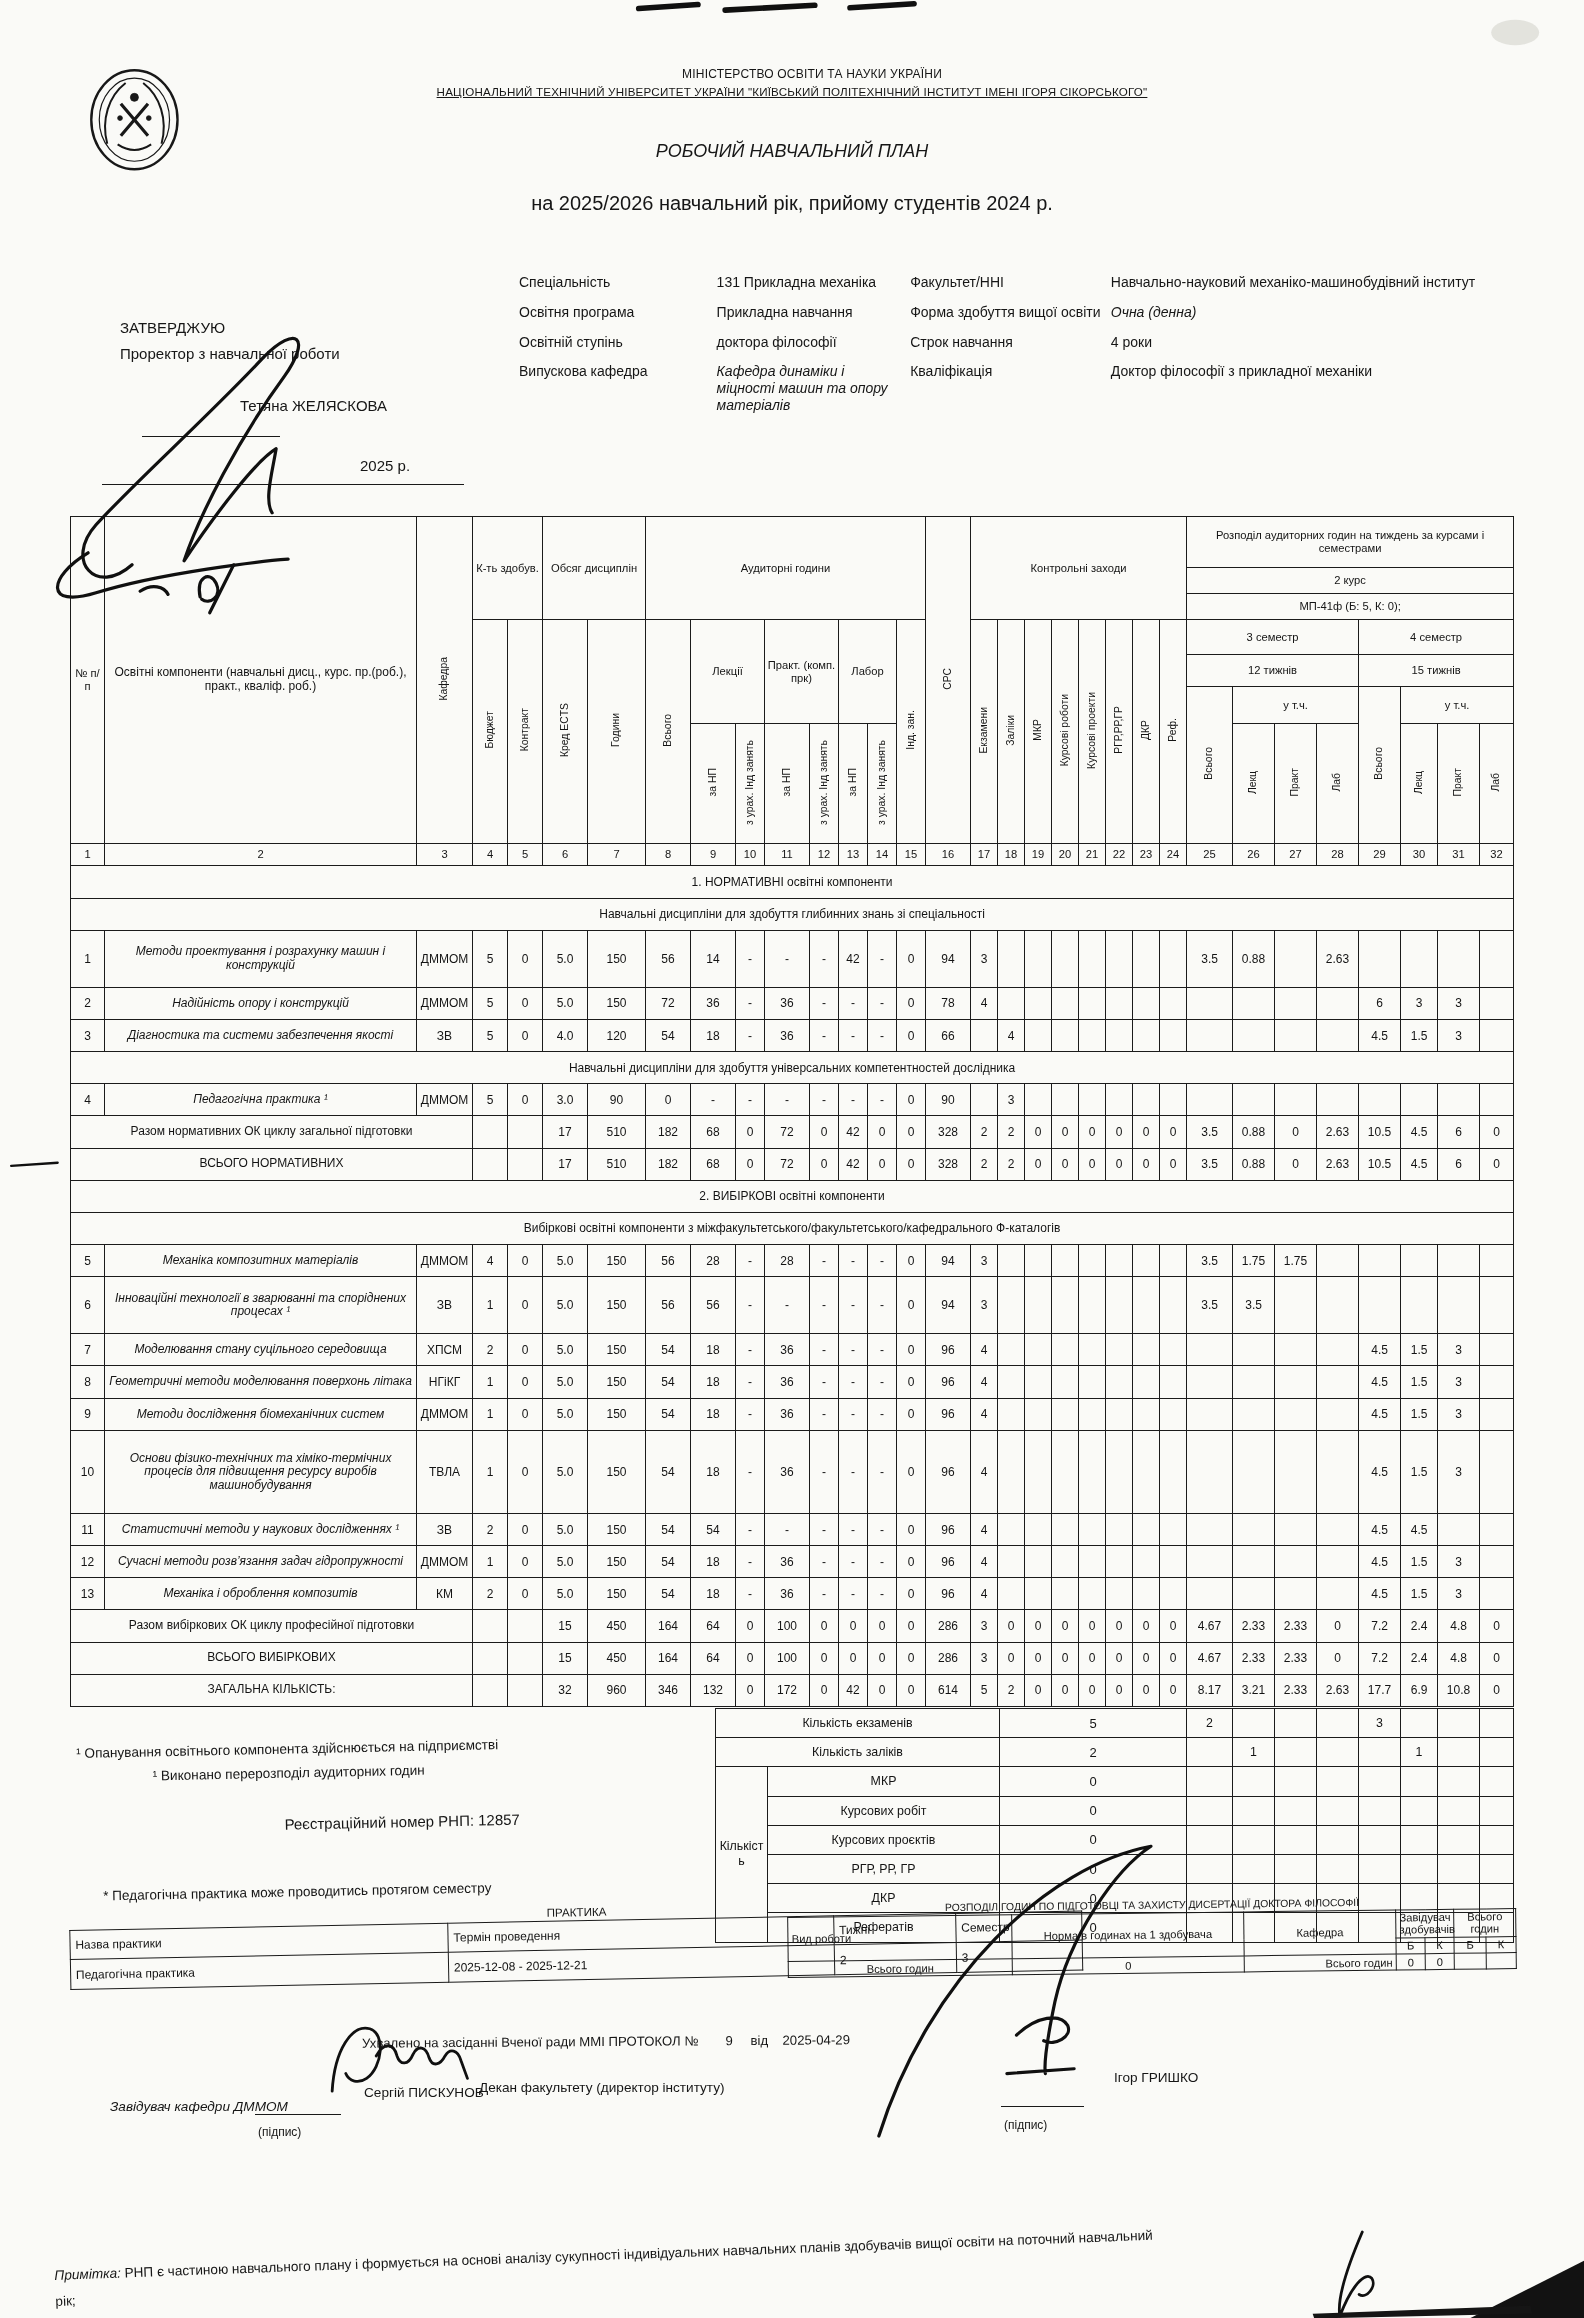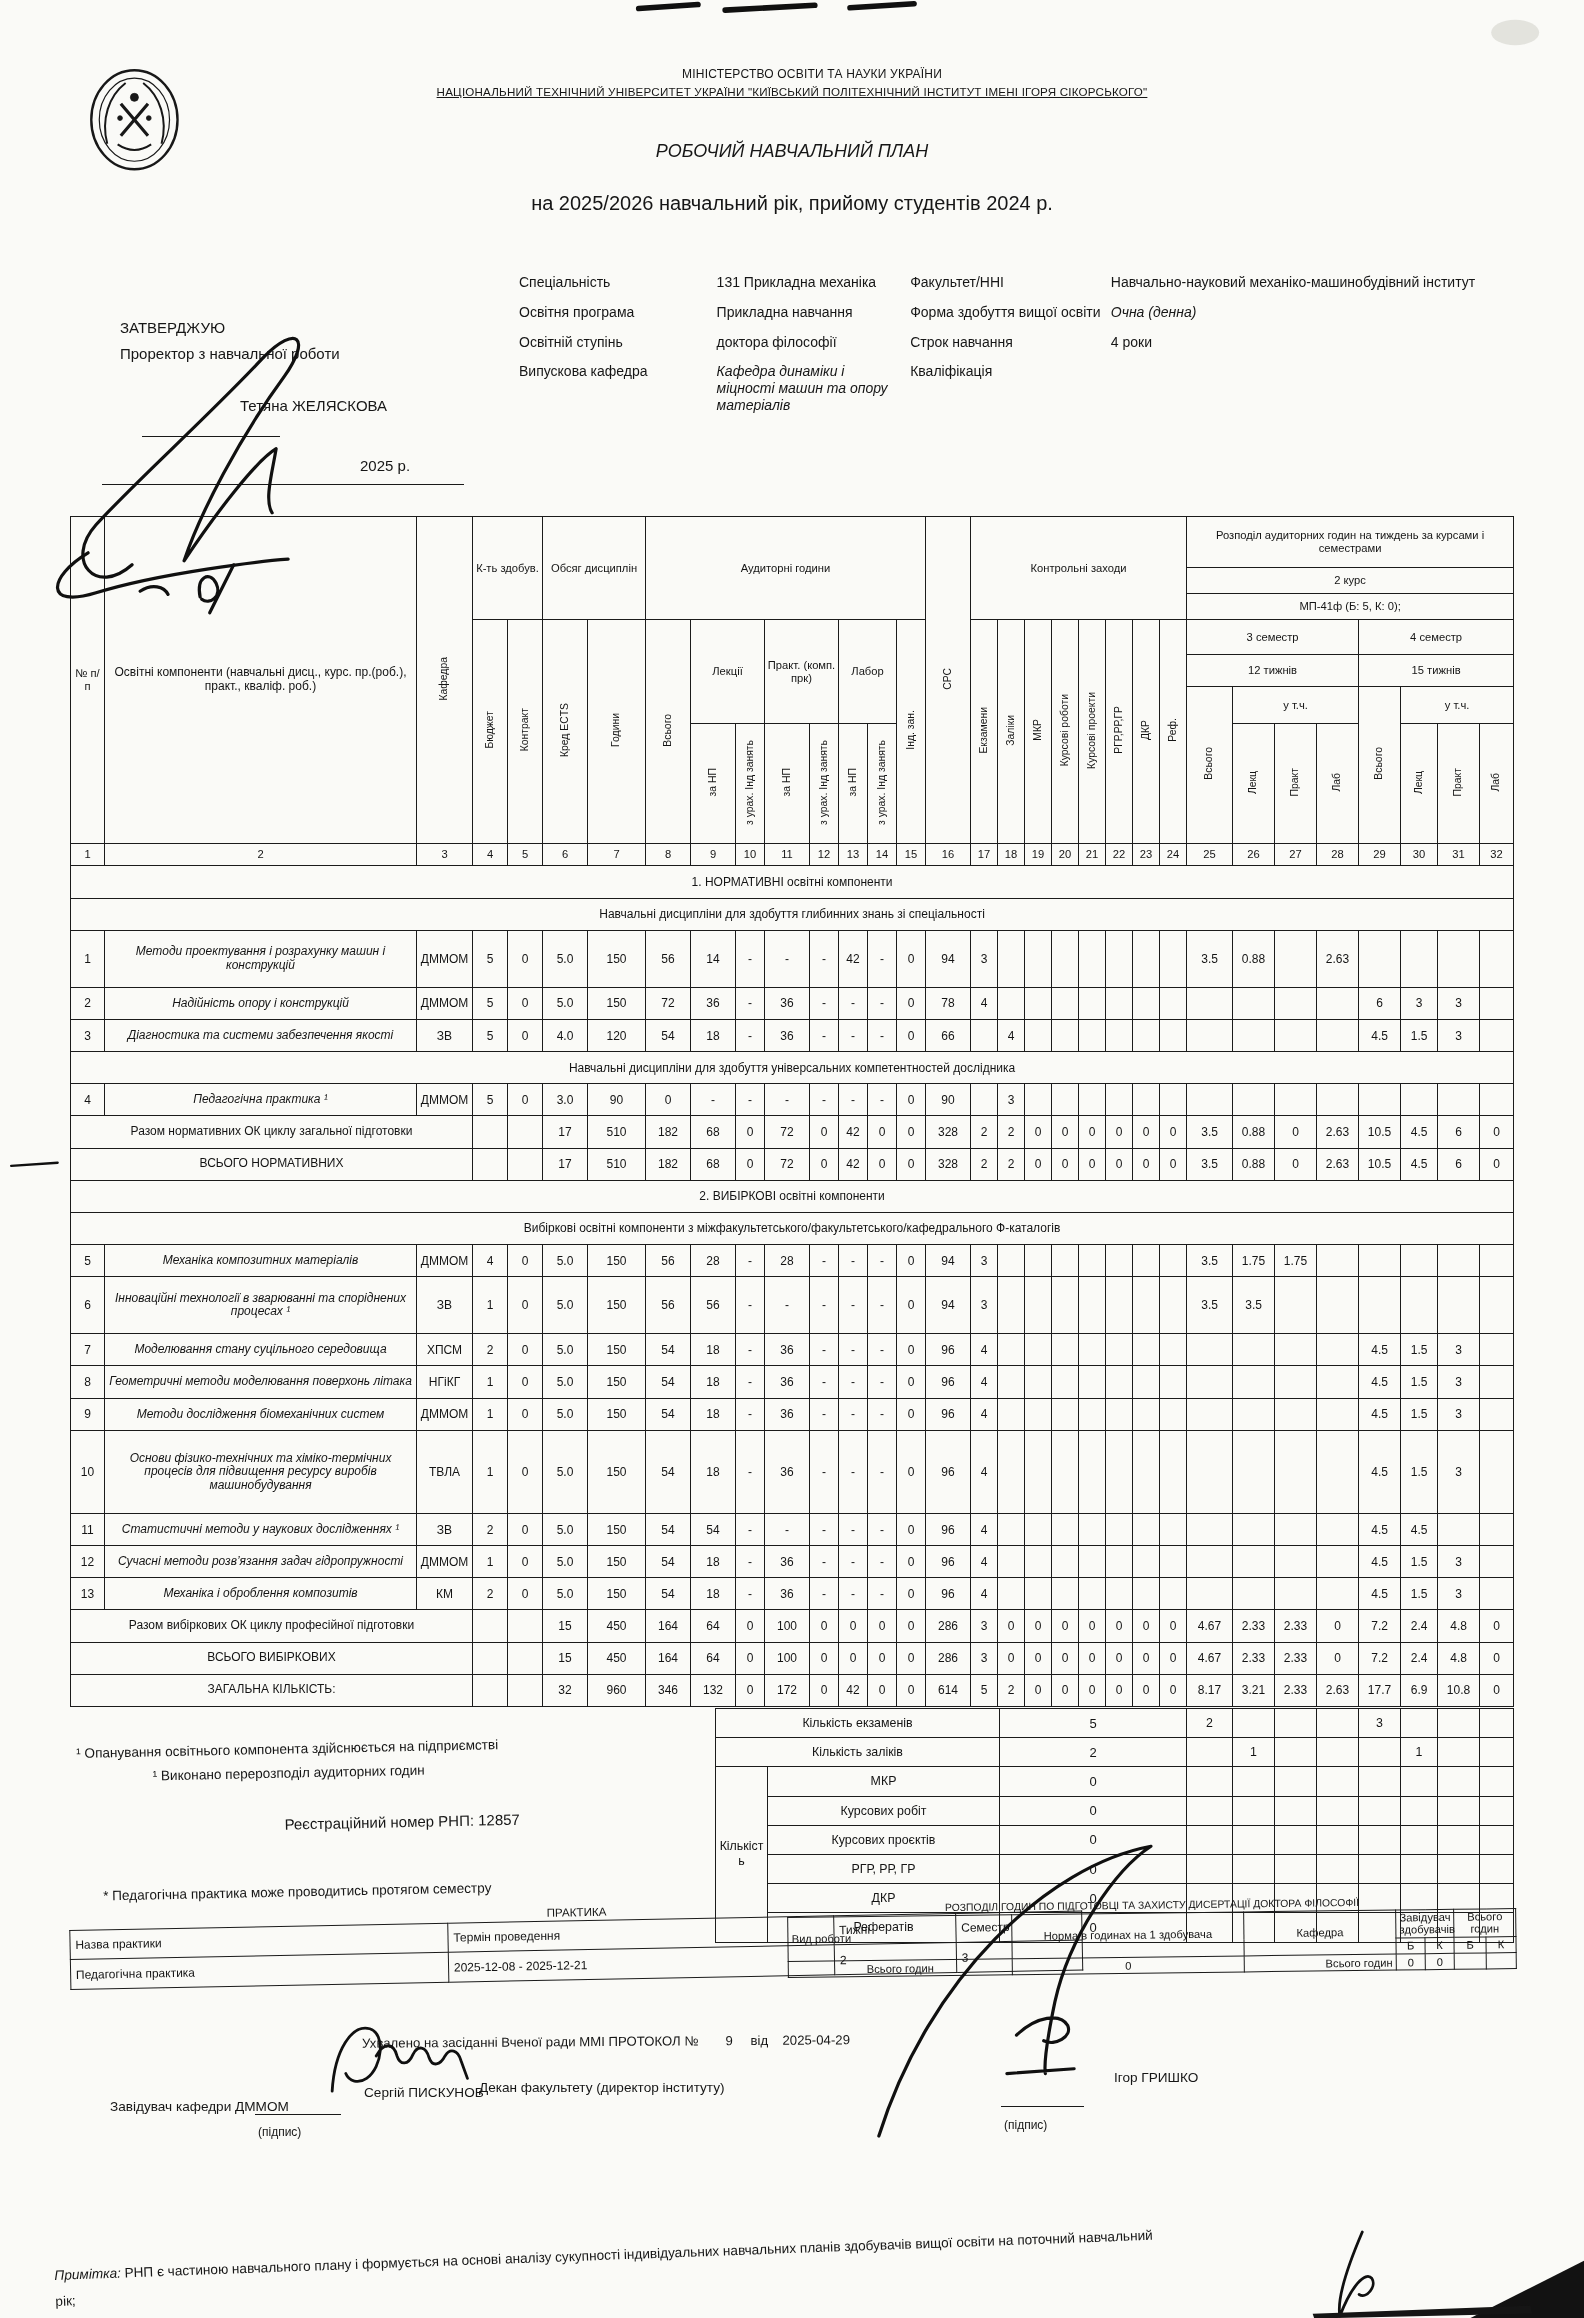--- a/index.html
+++ b/index.html
@@ -77,21 +77,21 @@
   #diss .ttl{text-align:center;font-size:10.4px;margin-bottom:1.6px;}
   #diss table{border-collapse:collapse;table-layout:fixed;width:729px;}
   #diss th,#diss td{border:1.2px solid #1b1b1b;font-weight:normal;font-size:11.2px;
       padding:1.6px 3.2px;text-align:center;color:#141414;}
   #diss td.r{text-align:right;}
 
   
   #protocol{left:362px;top:2034px;font-size:13.2px;transform:rotate(-0.4deg);}
   #protocol .gap1{margin-left:27px;} #protocol .gap2{margin-left:17.6px;} #protocol .gap3{margin-left:14.4px;}
   .sig-label{position:absolute;font-size:13.6px;}
-  #zav-title{left:110px;top:2099px;}
+  #zav-title{left:110px;top:2099px;font-style:italic;}
   #p-line{left:255px;top:2114px;width:86px;}
   #p-pidpys{left:258px;top:2125px;font-size:12px;}
   #p-name{left:364px;top:2085px;}
   #dekan-title{left:479px;top:2080px;}
   #g-line{left:1001px;top:2106px;width:83px;}
   #g-pidpys{left:1004px;top:2118px;font-size:12px;}
   #g-name{left:1114px;top:2070px;}
 
   
   #footnote{left:54px;top:2263px;width:1121px;font-size:13.6px;line-height:1.9;
@@ -139,20 +139,21 @@
     <div class="info-v">Прикладна навчання</div>
     <div class="info-l">Форма здобуття вищої освіти</div>
     <div class="info-v it">Очна (денна)</div>
     <div class="info-l">Освітній ступінь</div>
     <div class="info-v">доктора філософії</div>
     <div class="info-l">Строк навчання</div>
     <div class="info-v">4 роки</div>
     <div class="info-l">Випускова кафедра</div>
     <div class="info-v it">Кафедра динаміки і міцності машин та опору матеріалів</div>
     <div class="info-l">Кваліфікація</div>
+    <div class="info-v">Доктор філософії з прикладної механіки</div>
   </div>
 
 <div class="abs" id="table-wrap">
 <table id="main-table">
       <colgroup>
         <col style="width: 34px;">
         <col style="width: 312px;">
         <col style="width: 56px;">
         <col style="width: 35px;">
         <col style="width: 35px;">

